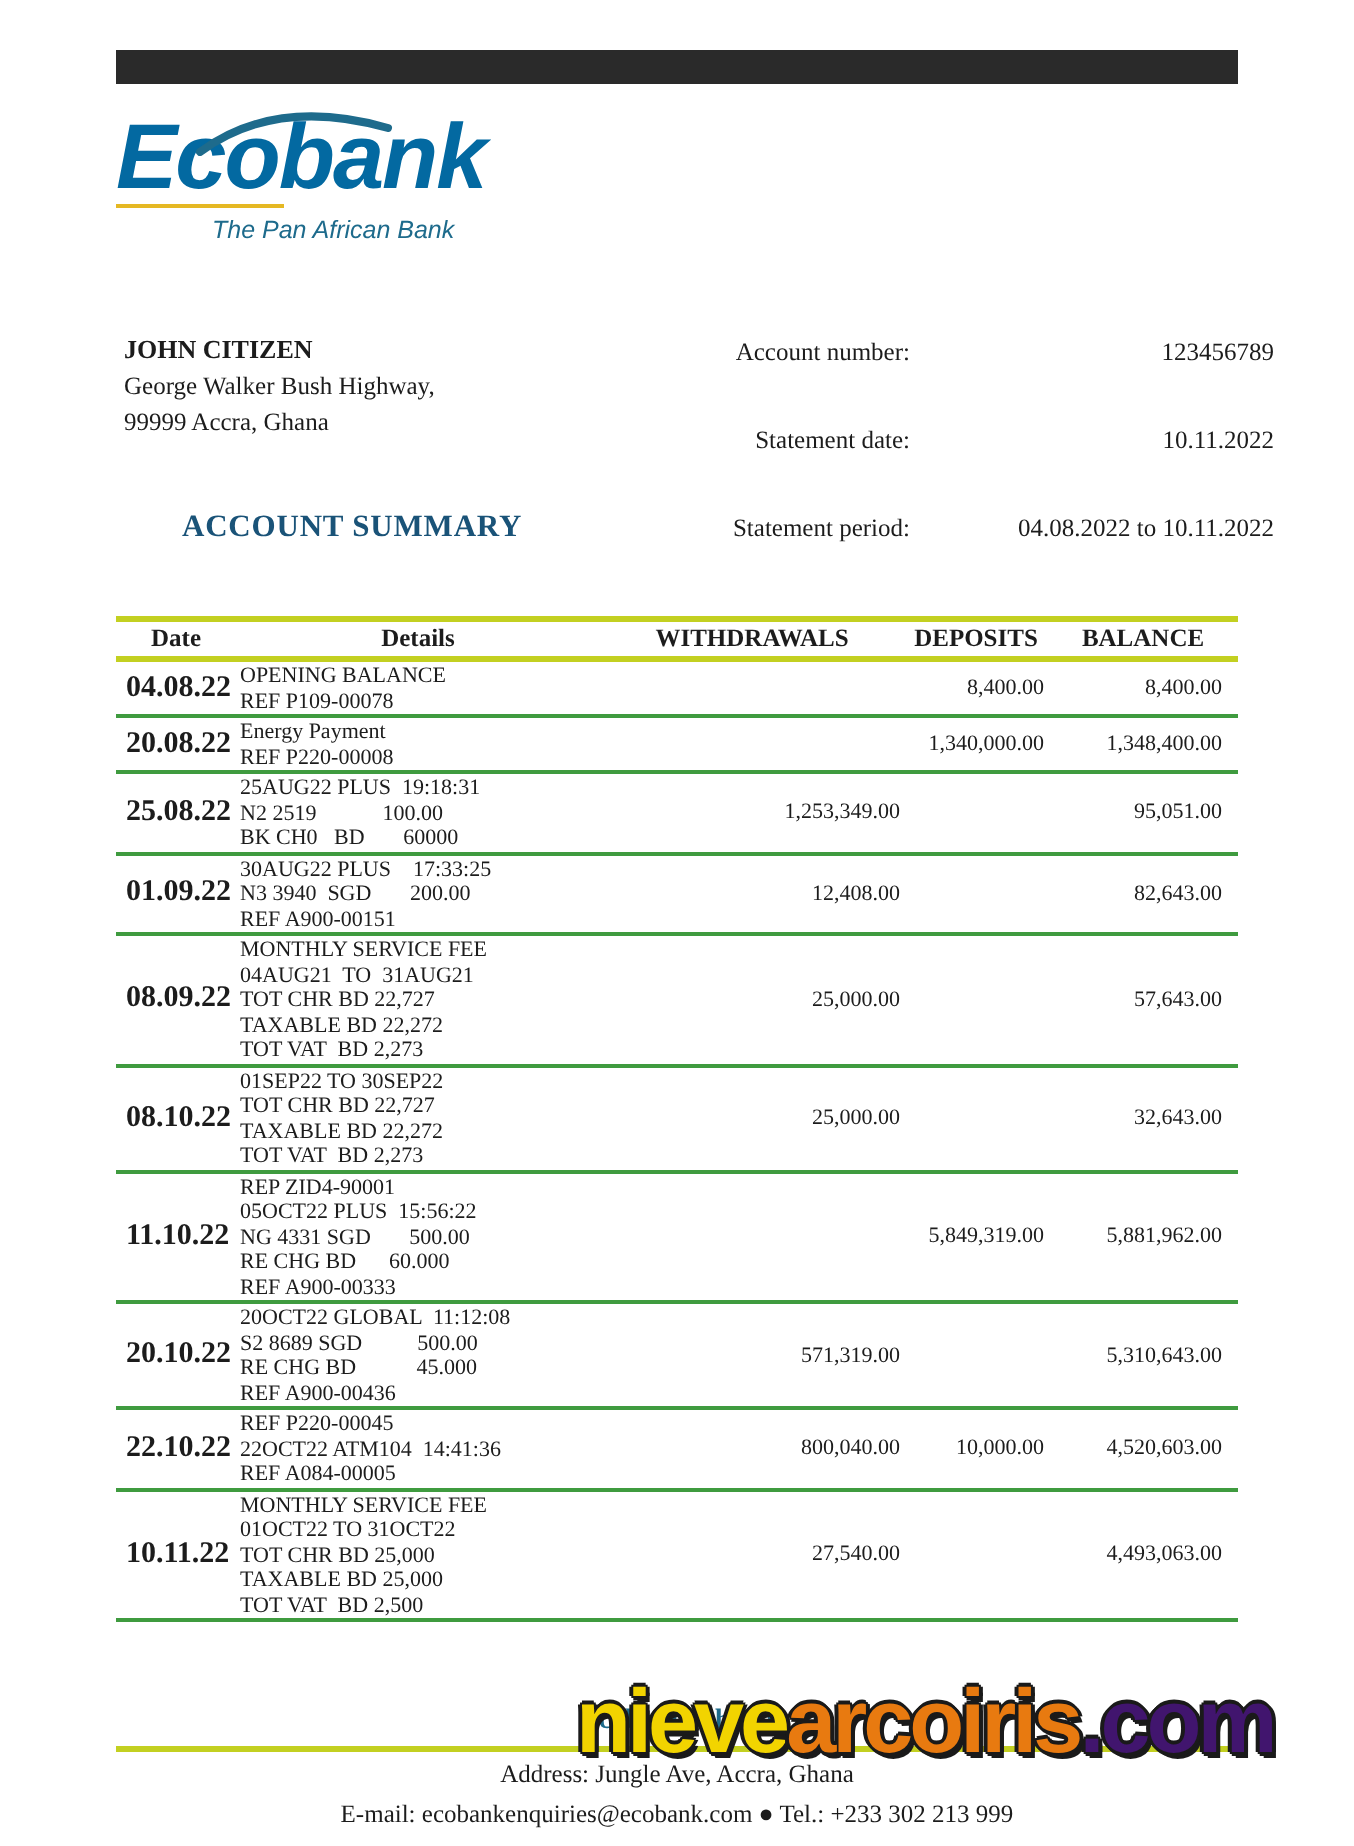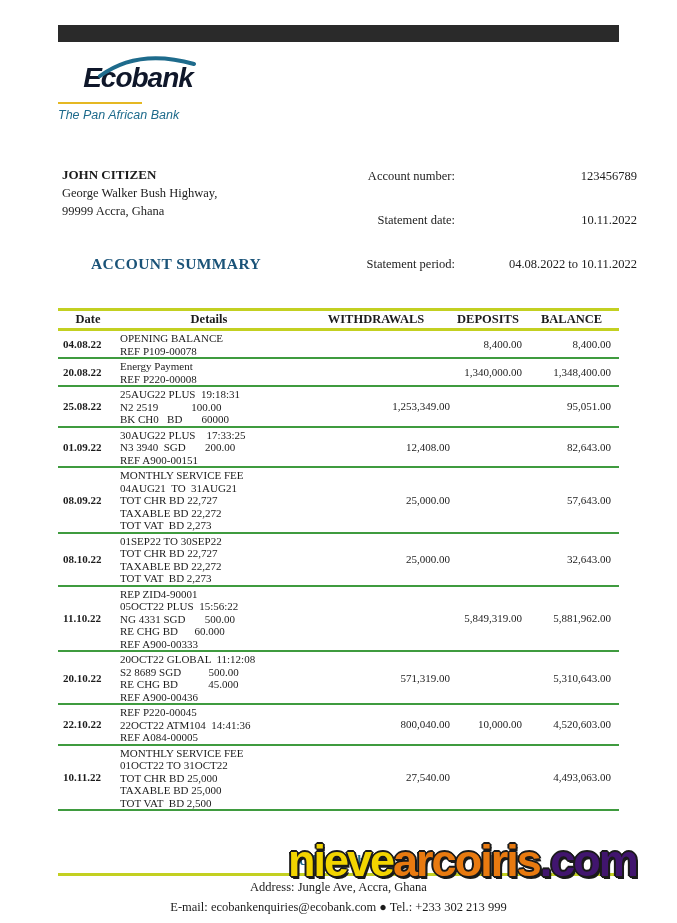--- a/index.html
+++ b/index.html
@@ -25,43 +25,43 @@
   
   .logo-block {
     position: absolute;
     left: 58px; top: 56px;
     width: 160px;
   }
   .logo-text {
     font-family: "Liberation Sans", sans-serif;
     font-style: italic;
     font-weight: 600;
-    font-size: 28px;
+    font-size: 46px;
     line-height: 44px;
-    color: #0f172a;
+    color: #0369a1;
     letter-spacing: -1px;
-    text-align: center;
   }
   .logo-swoosh {
     position: absolute;
     left: 40px; top: -4px;
     width: 102px; height: 26px;
   }
   .logo-underline {
     width: 84px; height: 2px;
     background: #e5b823;
     margin-top: 2px;
   }
   .logo-tagline {
     font-family: "Liberation Sans", sans-serif;
     font-style: italic;
     font-size: 12.5px;
     color: #1e6b8c;
     margin-top: 4px;
     white-space: nowrap;
+    margin-left: 48px;
   }
 
   
   .customer-block {
     position: absolute;
     left: 62px; top: 166px;
     font-size: 12.5px;
     line-height: 18px;
   }
   .customer-name { font-weight: bold; font-size: 13px; }
@@ -113,21 +113,21 @@
   .trow {
     display: grid;
     grid-template-columns: 60px 182px 152px 72px 95px;
     border-bottom: 2px solid #3f9b3f;
   }
   .cell { font-size: 11px; }
   .cell.date {
     display: flex; align-items: center;
     font-weight: bold;
     padding-left: 5px;
-    font-size: 11px;
+    font-size: 15px;
   }
   .cell.details {
     white-space: pre-wrap;
     line-height: 12.5px;
     padding: 1px 0 0 2px;
   }
   .cell.amount {
     display: flex; align-items: center; justify-content: flex-end;
     padding-right: 2px;
   }

